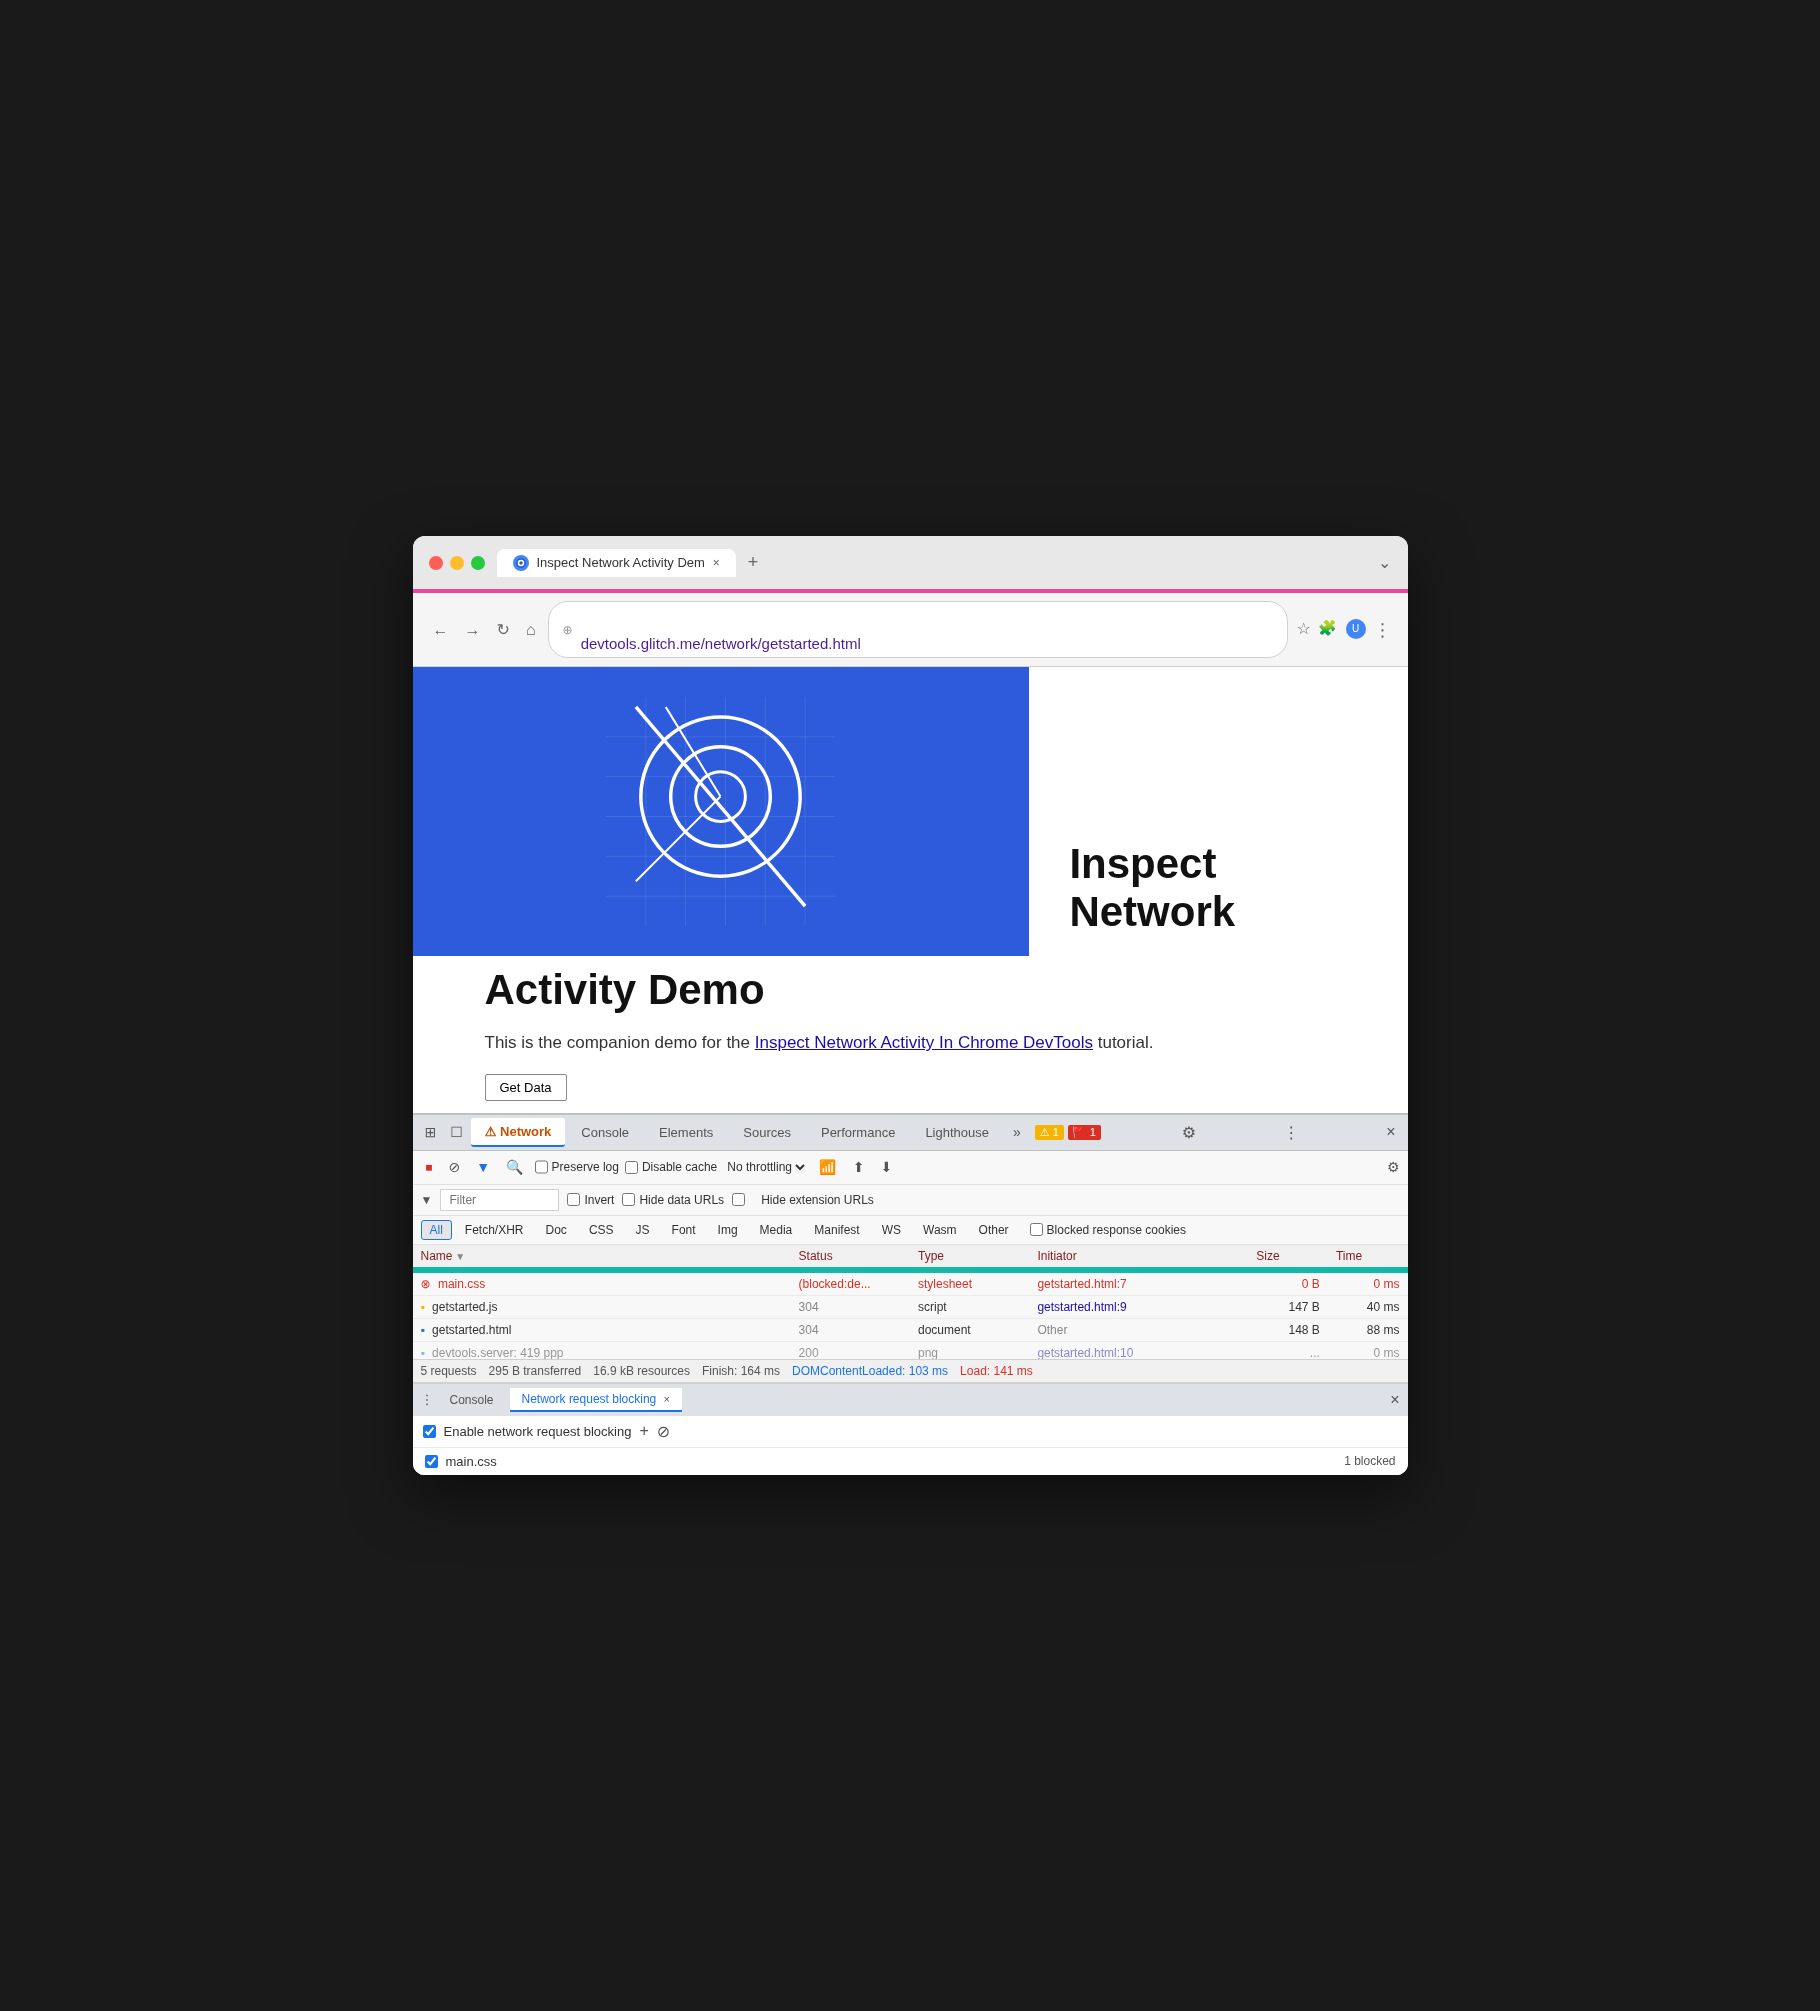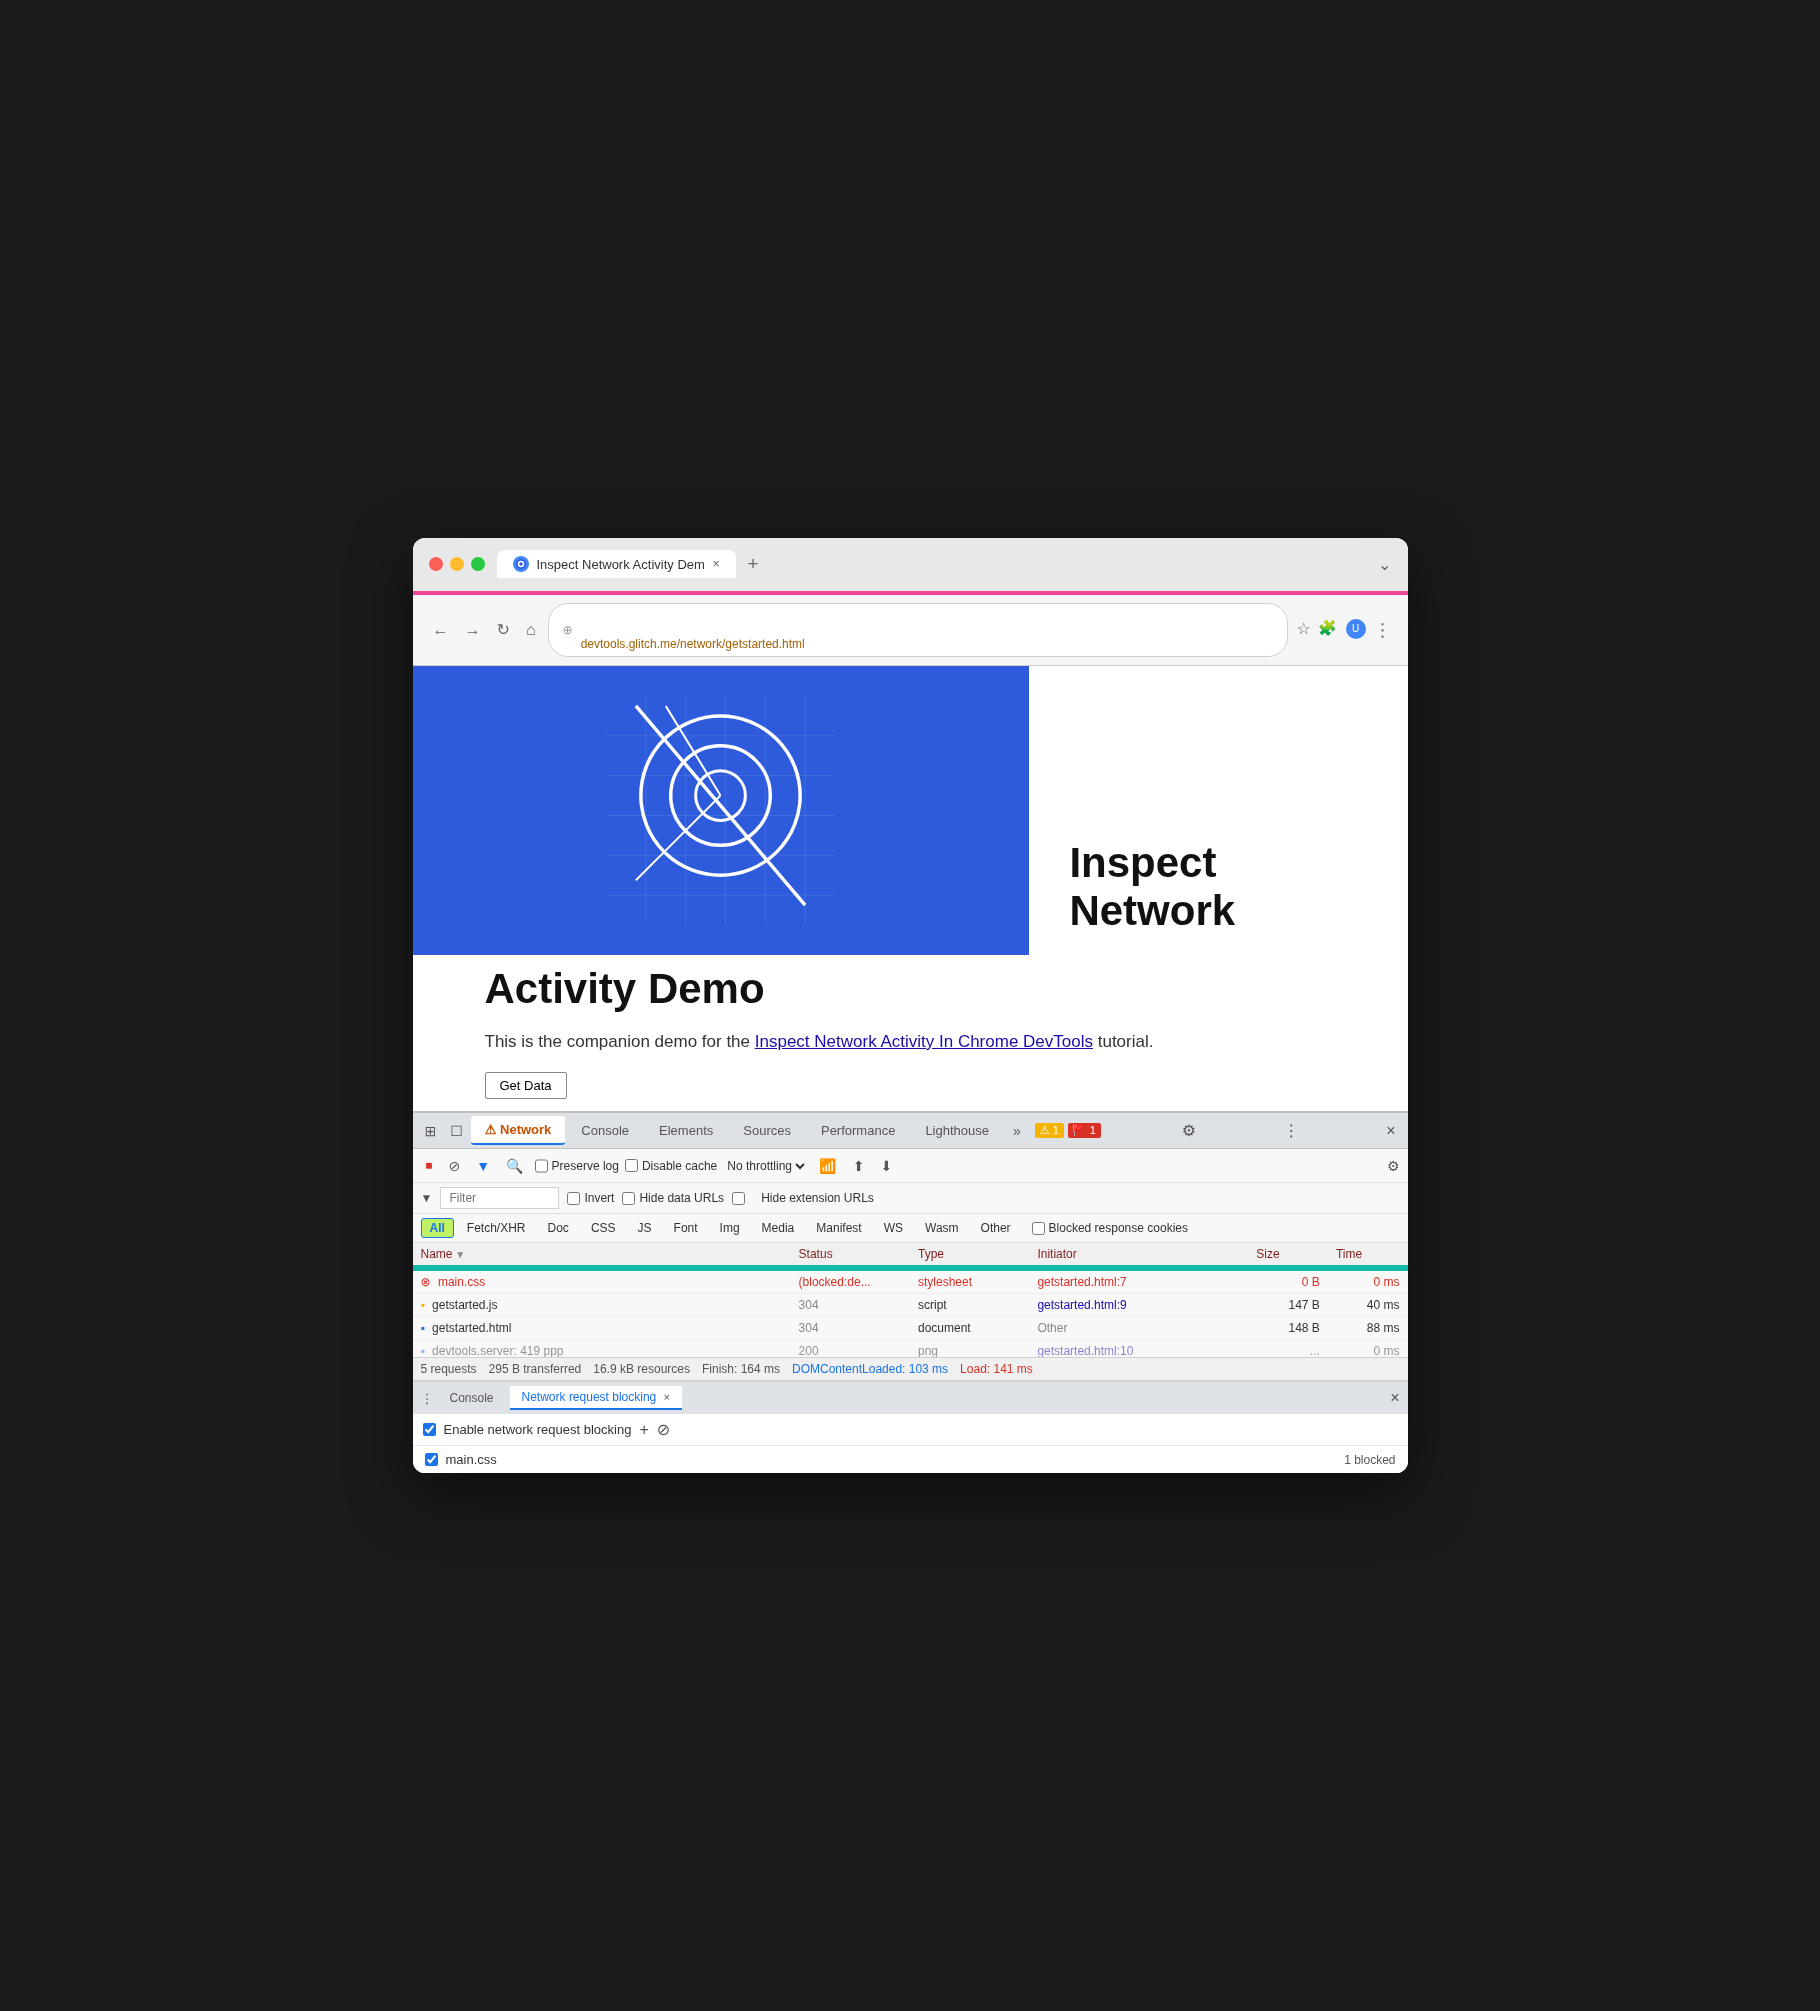--- a/index.html
+++ b/index.html
@@ -304,22 +304,21 @@
       padding: 2px 8px;
       border: 1px solid transparent;
       border-radius: 3px;
       cursor: pointer;
       background: transparent;
       color: #333;
     }
     .type-btn.active {
       border-color: #1a73e8;
       color: #1a73e8;
-      background: #bef264;
-      font-weight: bold;
+      background: #e5e5e5;
     }
     .blocked-cookies-cb {
       font-size: 12px;
       color: #333;
       display: flex;
       align-items: center;
       gap: 4px;
       margin-left: 8px;
     }
     
@@ -479,21 +478,21 @@
     <span class="window-controls-right">⌄</span>
   </div>
 
   <div class="address-bar">
     <span class="nav-btn">←</span>
     <span class="nav-btn">→</span>
     <span class="nav-btn">↻</span>
     <span class="nav-btn">⌂</span>
     <div class="url-bar">
       <span class="url-icon">⊕</span>
-      <span style="font-size:12px;color:#a16207;margin-top:28px;">devtools.glitch.me/network/getstarted.html</span>
+      <span style="font-size:15px;color:#4c1d95;margin-top:28px;">devtools.glitch.me/network/getstarted.html</span>
     </div>
     <div class="address-icons">
       <span style="font-size:16px;cursor:pointer;">☆</span>
       <span style="font-size:15px;cursor:pointer;">🧩</span>
       <span style="width:20px;height:20px;border-radius:50%;background:#4285f4;display:inline-flex;align-items:center;justify-content:center;color:white;font-size:10px;cursor:pointer;">U</span>
       <span style="font-size:18px;cursor:pointer;">⋮</span>
     </div>
   </div>
 
   <div class="page-content">

